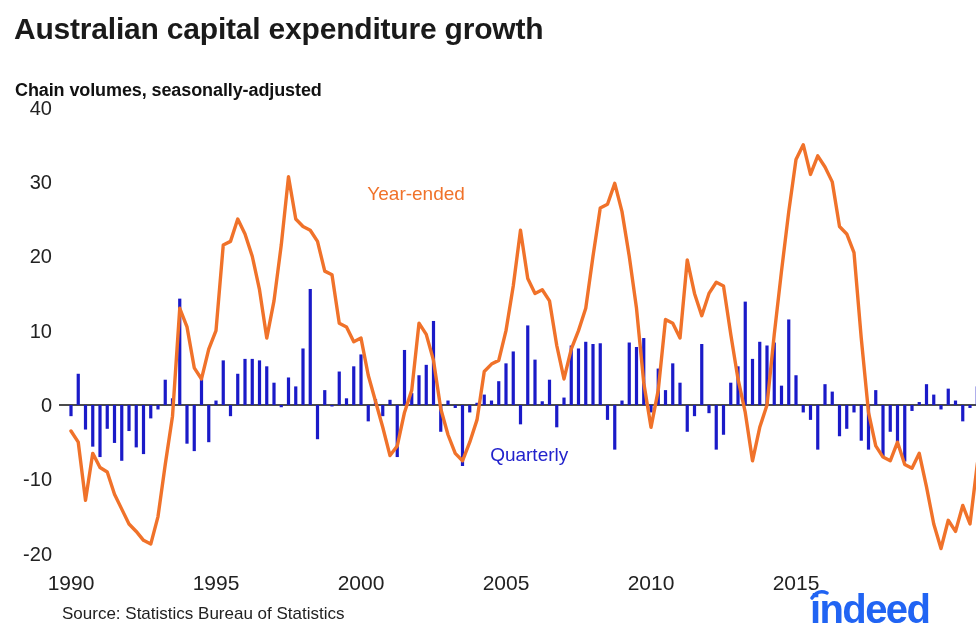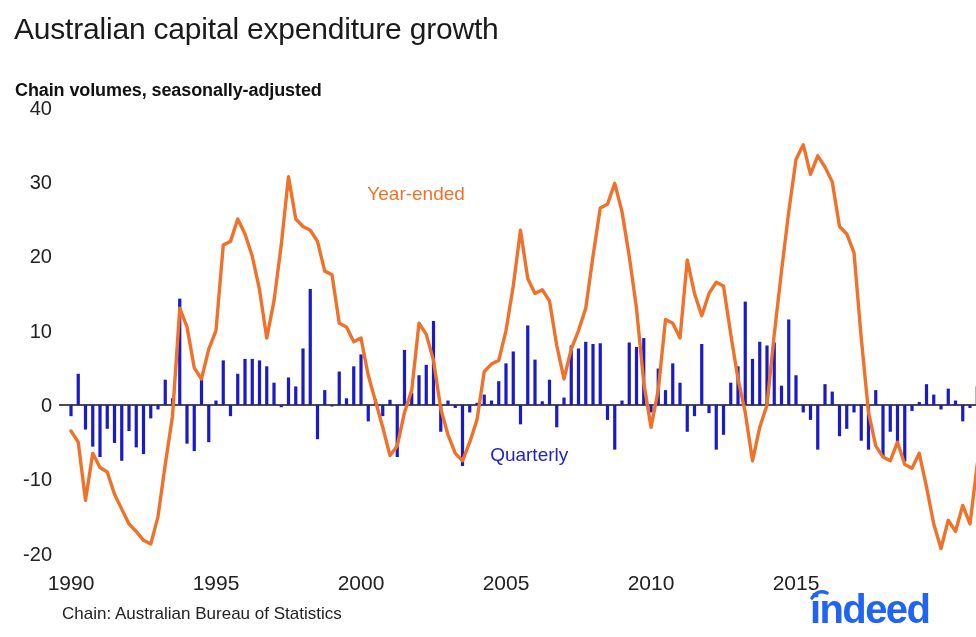--- a/index.html
+++ b/index.html
@@ -17,21 +17,21 @@
     width: 976px;
     height: 637px;
     background: #ffffff;
     overflow: hidden;
   }
   #title {
     position: absolute;
     left: 14px;
     top: 12px;
     font-size: 30px;
-    font-weight: 400;
+    font-weight: 700;
     color: #1a1a1a;
     letter-spacing: -0.2px;
     white-space: nowrap;
   }
   #subtitle {
     position: absolute;
     left: 15px;
     top: 52px;
     font-size: 18px;
     font-weight: bold;
@@ -251,21 +251,21 @@
         <g>
           <path d="M 71.00 431.03 L 78.25 442.19 L 85.50 500.20 L 92.75 453.34 L 100.00 467.48 L 107.25 471.94 L 114.50 494.25 L 121.75 509.13 L 129.00 524.00 L 136.25 531.44 L 143.50 540.36 L 150.75 544.08 L 158.00 516.56 L 165.25 464.50 L 172.50 416.16 L 179.75 308.31 L 187.00 326.91 L 194.25 367.81 L 201.50 378.97 L 208.75 349.22 L 216.00 330.63 L 223.25 245.09 L 230.50 241.38 L 237.75 219.06 L 245.00 233.94 L 252.25 256.25 L 259.50 289.72 L 266.75 338.06 L 274.00 300.88 L 281.25 245.09 L 288.50 176.67 L 295.75 219.06 L 303.00 226.50 L 310.25 230.22 L 317.50 241.38 L 324.75 271.13 L 332.00 274.84 L 339.25 323.19 L 346.50 326.91 L 353.75 341.78 L 361.00 338.06 L 368.25 375.25 L 375.50 401.28 L 382.75 427.31 L 390.00 455.57 L 397.25 445.91 L 404.50 412.44 L 411.75 390.13 L 419.00 323.19 L 426.25 334.34 L 433.50 360.38 L 440.75 408.72 L 448.00 434.75 L 455.25 453.34 L 462.50 460.78 L 469.75 442.19 L 477.00 419.88 L 484.25 371.53 L 491.50 364.09 L 498.75 360.38 L 506.00 330.63 L 513.25 286.00 L 520.50 230.22 L 527.75 278.56 L 535.00 293.44 L 542.25 289.72 L 549.50 300.88 L 556.75 345.50 L 564.00 378.97 L 571.25 349.22 L 578.50 330.63 L 585.75 308.31 L 593.00 256.25 L 600.25 207.91 L 607.50 204.19 L 614.75 183.36 L 622.00 211.63 L 629.25 256.25 L 636.50 308.31 L 643.75 382.69 L 651.00 427.31 L 658.25 390.13 L 665.50 319.47 L 672.75 323.19 L 680.00 338.06 L 687.25 259.97 L 694.50 293.44 L 701.75 315.75 L 709.00 293.44 L 716.25 282.28 L 723.50 286.00 L 730.75 334.34 L 738.00 378.97 L 745.25 412.44 L 752.50 460.78 L 759.75 427.31 L 767.00 405.00 L 774.25 334.34 L 781.50 271.13 L 788.75 211.63 L 796.00 159.56 L 803.25 144.69 L 810.50 174.44 L 817.75 155.84 L 825.00 167.00 L 832.25 181.88 L 839.50 226.50 L 846.75 233.94 L 854.00 252.53 L 861.25 338.06 L 868.50 412.44 L 875.75 445.91 L 883.00 457.06 L 890.25 460.78 L 897.50 442.19 L 904.75 464.50 L 912.00 468.22 L 919.25 453.34 L 926.50 486.81 L 933.75 524.00 L 941.00 548.54 L 948.25 520.28 L 955.50 531.44 L 962.75 505.41 L 970.00 524.00 L 977.25 464.50 L 984.50 419.88 L 991.75 378.97 L 999.00 373.76 L 1006.25 382.69 L 1013.50 397.56 L 1020.75 382.69" fill="none" stroke="#F0722A" stroke-width="3.4" stroke-linejoin="round" stroke-linecap="round"></path>
         </g>
         <g>
           <text x="416.10000000000264" y="200.46875" fill="#F0722A" class="series-annotation" text-anchor="middle">Year-ended</text>
           <text x="529.1999999999987" y="460.78125" fill="#2222CC" class="series-annotation" text-anchor="middle">Quarterly</text>
         </g>
       </svg>
   </div>
 
-  <div id="source">Chain: Australian Bureau of Statistics</div>
+  <div id="source">Source: Statistics Bureau of Statistics</div>
 
   <div id="logo">
     <svg width="160" height="44" viewBox="0 0 160 44">
       <text class="logo-text" id="logo-text-el" x="8" y="36" fill="#2164F3">indeed</text>
       <path id="logo-arc" d="M 10 11 Q 16 2 25 6" stroke-width="3.4" fill="none" stroke-linecap="round" stroke="#2164F3"></path>
     </svg>
   </div>
 
 </div>
 

